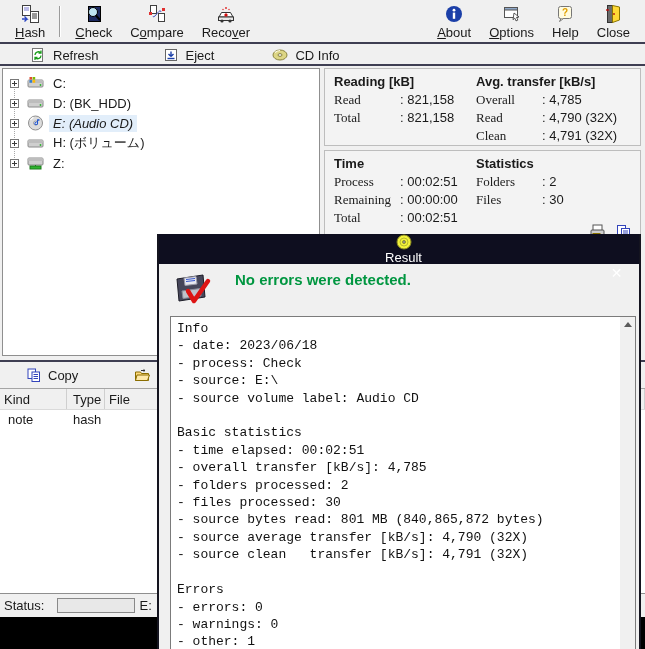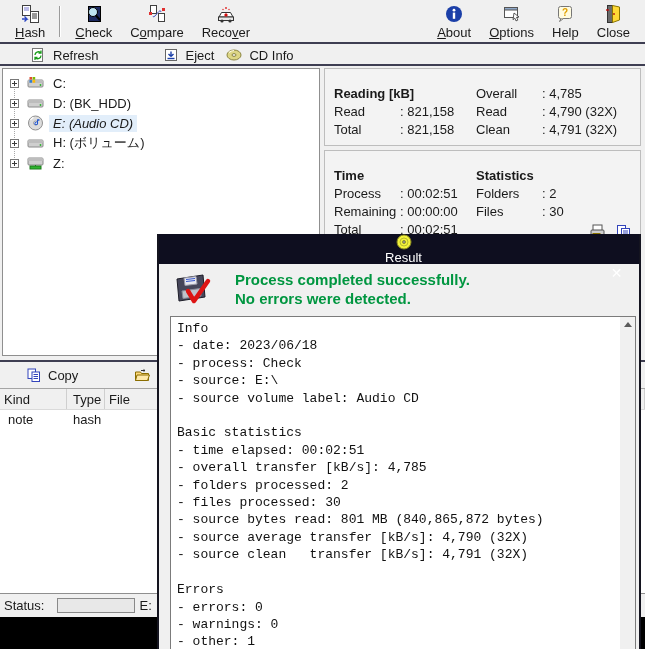--- a/index.html
+++ b/index.html
@@ -14,42 +14,42 @@
   .tb-btn { display:flex; flex-direction:column; align-items:center; justify-content:center; gap:1px; padding:0 9px; cursor:default; }
   .tb-btn .ic { width:20px; height:20px; display:block; }
   .tb-sep { width:2px; border-left:1px solid #9b9b9b; border-right:1px solid #ffffff; margin:4px 5px; }
   .tb-spacer { flex:1; }
   .u { text-decoration:underline; }
 
   .toolbar2 { position:absolute; left:0; top:46px; width:645px; height:20px; border-bottom:2px solid #3e3e52; background:#f0f0f0; display:flex; align-items:center; padding-left:24px; }
   .tb2-btn { display:flex; align-items:center; gap:7px; height:20px; padding:0 6px; }
   .tb2-btn .ic { width:16px; height:16px; display:block; }
   #refresh-btn { margin-right:52px; }
-  #eject-btn { }
+  #eject-btn { margin-right:46px; }
 
   .tree { position:absolute; left:2px; top:68px; width:318px; height:288px; background:#fff; border:1px solid #8f8f8f; padding-top:4px; }
   .tree-line { position:absolute; left:11px; top:13px; height:80px; width:1px; border-left:1px dotted #a8a8a8; }
   .tree-item { display:flex; align-items:center; height:20px; position:relative; }
   .expand { width:9px; height:9px; margin-left:7px; border:1px solid #787878; background:#fff; position:relative; flex:none; }
   .expand::before { content:""; position:absolute; left:1px; top:3px; width:5px; height:1px; background:#3a3a3a; }
   .expand::after  { content:""; position:absolute; left:3px; top:1px; width:1px; height:5px; background:#3a3a3a; }
   .tree-ic { width:17px; height:16px; margin-left:8px; flex:none; }
   .tree-ic svg { display:block; }
   .tree-label { margin-left:5px; padding:1px 4px; white-space:nowrap; }
   .tree-item.selected .tree-label { background:#e2eefa;font-style:italic; }
 
   .statbox { position:absolute; background:#f3f3f3; border:1px solid #bdbdbd; }
   #statbox1 { left:324px; top:68px; width:317px; height:78px; }
   #statbox2 { left:324px; top:150px; width:317px; height:96px; }
-  .statcol { position:absolute; top:17px; }
+  .statcol { position:absolute; top:5px; }
   .statcol.c1 { left:9px; }
   .statcol.c2 { left:151px; }
   .stat-title { font-weight:bold; height:18px; }
   .stat-row { display:flex; height:18px; }
-  .stat-label { width:66px; flex:none; }
+  .stat-label { width:66px; flex:none;font-family:Liberation Serif, serif; }
   .stat-value { white-space:nowrap; }
   .statbox-icons { position:absolute; right:8px; bottom:5px; display:flex; gap:9px; }
   .statbox-icons .ic { width:17px; height:16px; display:block; }
 
   .bottom-toolbar { position:absolute; left:0; top:360px; width:645px; height:29px; background:#f0f0f0; border-top:2px solid #3e3e52; border-bottom:1px solid #a5a5a5; display:flex; align-items:center; }
   .bt-btn { display:flex; align-items:center; gap:6px; padding:2px 4px; }
   .bt-btn .ic { width:16px; height:15px; display:block; }
   #copy-btn { margin-left:22px; }
   #load-btn { margin-left:48px; }
 
@@ -271,20 +271,21 @@
         <div class="stat-row">
             <span class="stat-label">Read</span>
             <span class="stat-value">: 821,158</span>
           </div>
         <div class="stat-row">
             <span class="stat-label">Total</span>
             <span class="stat-value">: 821,158</span>
           </div>
       </div>
       <div class="statcol c2">
+        <div class="stat-title">Avg. transfer [kB/s]</div>
         <div class="stat-row">
             <span class="stat-label">Overall</span>
             <span class="stat-value">: 4,785</span>
           </div>
         <div class="stat-row">
             <span class="stat-label">Read</span>
             <span class="stat-value">: 4,790 (32X)</span>
           </div>
         <div class="stat-row">
             <span class="stat-label">Clean</span>
@@ -392,21 +393,20 @@
     <div class="dialog-header">
       <span class="disk-check"><svg viewBox="0 0 38 40">
             <path d="M3 10 L29 6 L31 28 L5 32 z" fill="#46465a" stroke="#1d1d28"></path>
             <path d="M10 9 L22 7.5 L23 15 L11 16.5 z" fill="#e8e8f0" stroke="#9a9aa8"></path>
             <line x1="12" y1="10.5" x2="21" y2="9.5" stroke="#3355cc"></line>
             <line x1="12" y1="12.5" x2="21" y2="11.5" stroke="#3355cc"></line>
             <path d="M8 22 L26 19.5 L27 27 L9 29.5 z" fill="#bfc3cc" stroke="#8a8a98"></path>
             <path d="M14 22 l6 10 L34 12" fill="none" stroke="#dd1414" stroke-width="4.5" stroke-linecap="round" stroke-linejoin="round"></path>
           </svg></span>
       <div class="msg">
-        <div>Process completed successfully.</div>
         <div>No errors were detected.</div>
       </div>
     </div>
     <div class="report-wrap">
       <pre class="report">Info
 - date: 2023/06/18
 - process: Check
 - source: E:\
 - source volume label: Audio CD
 

